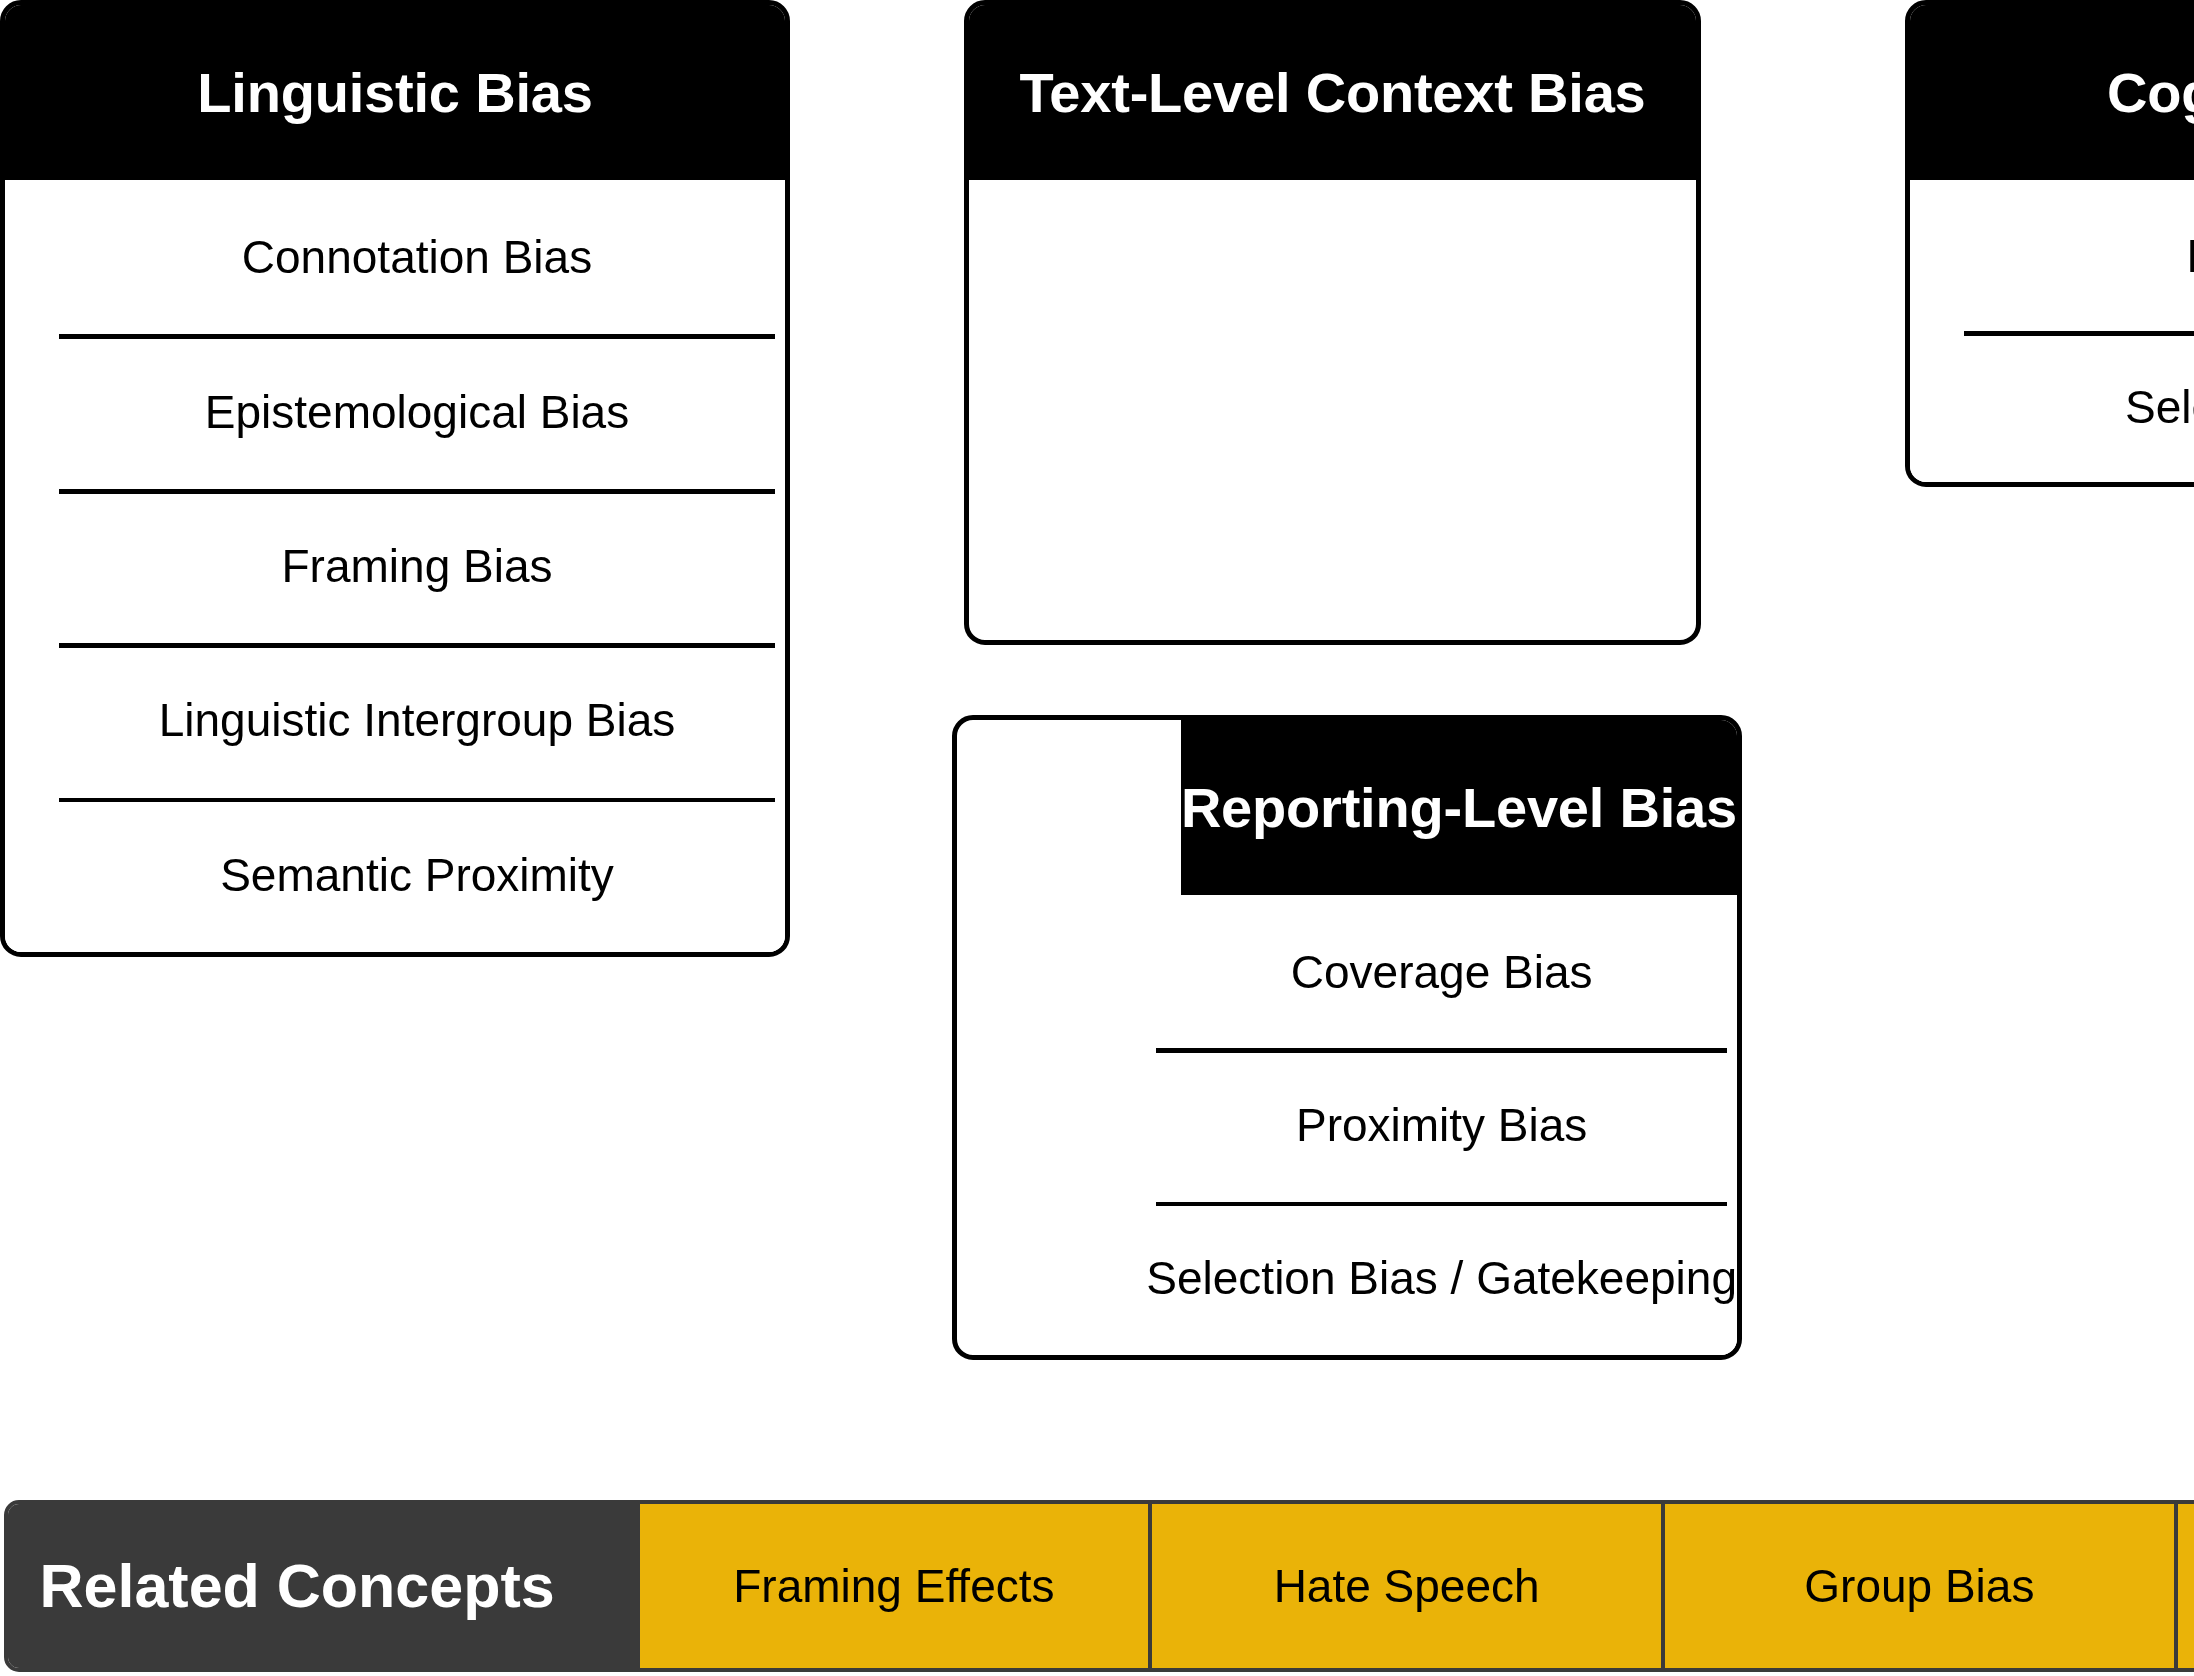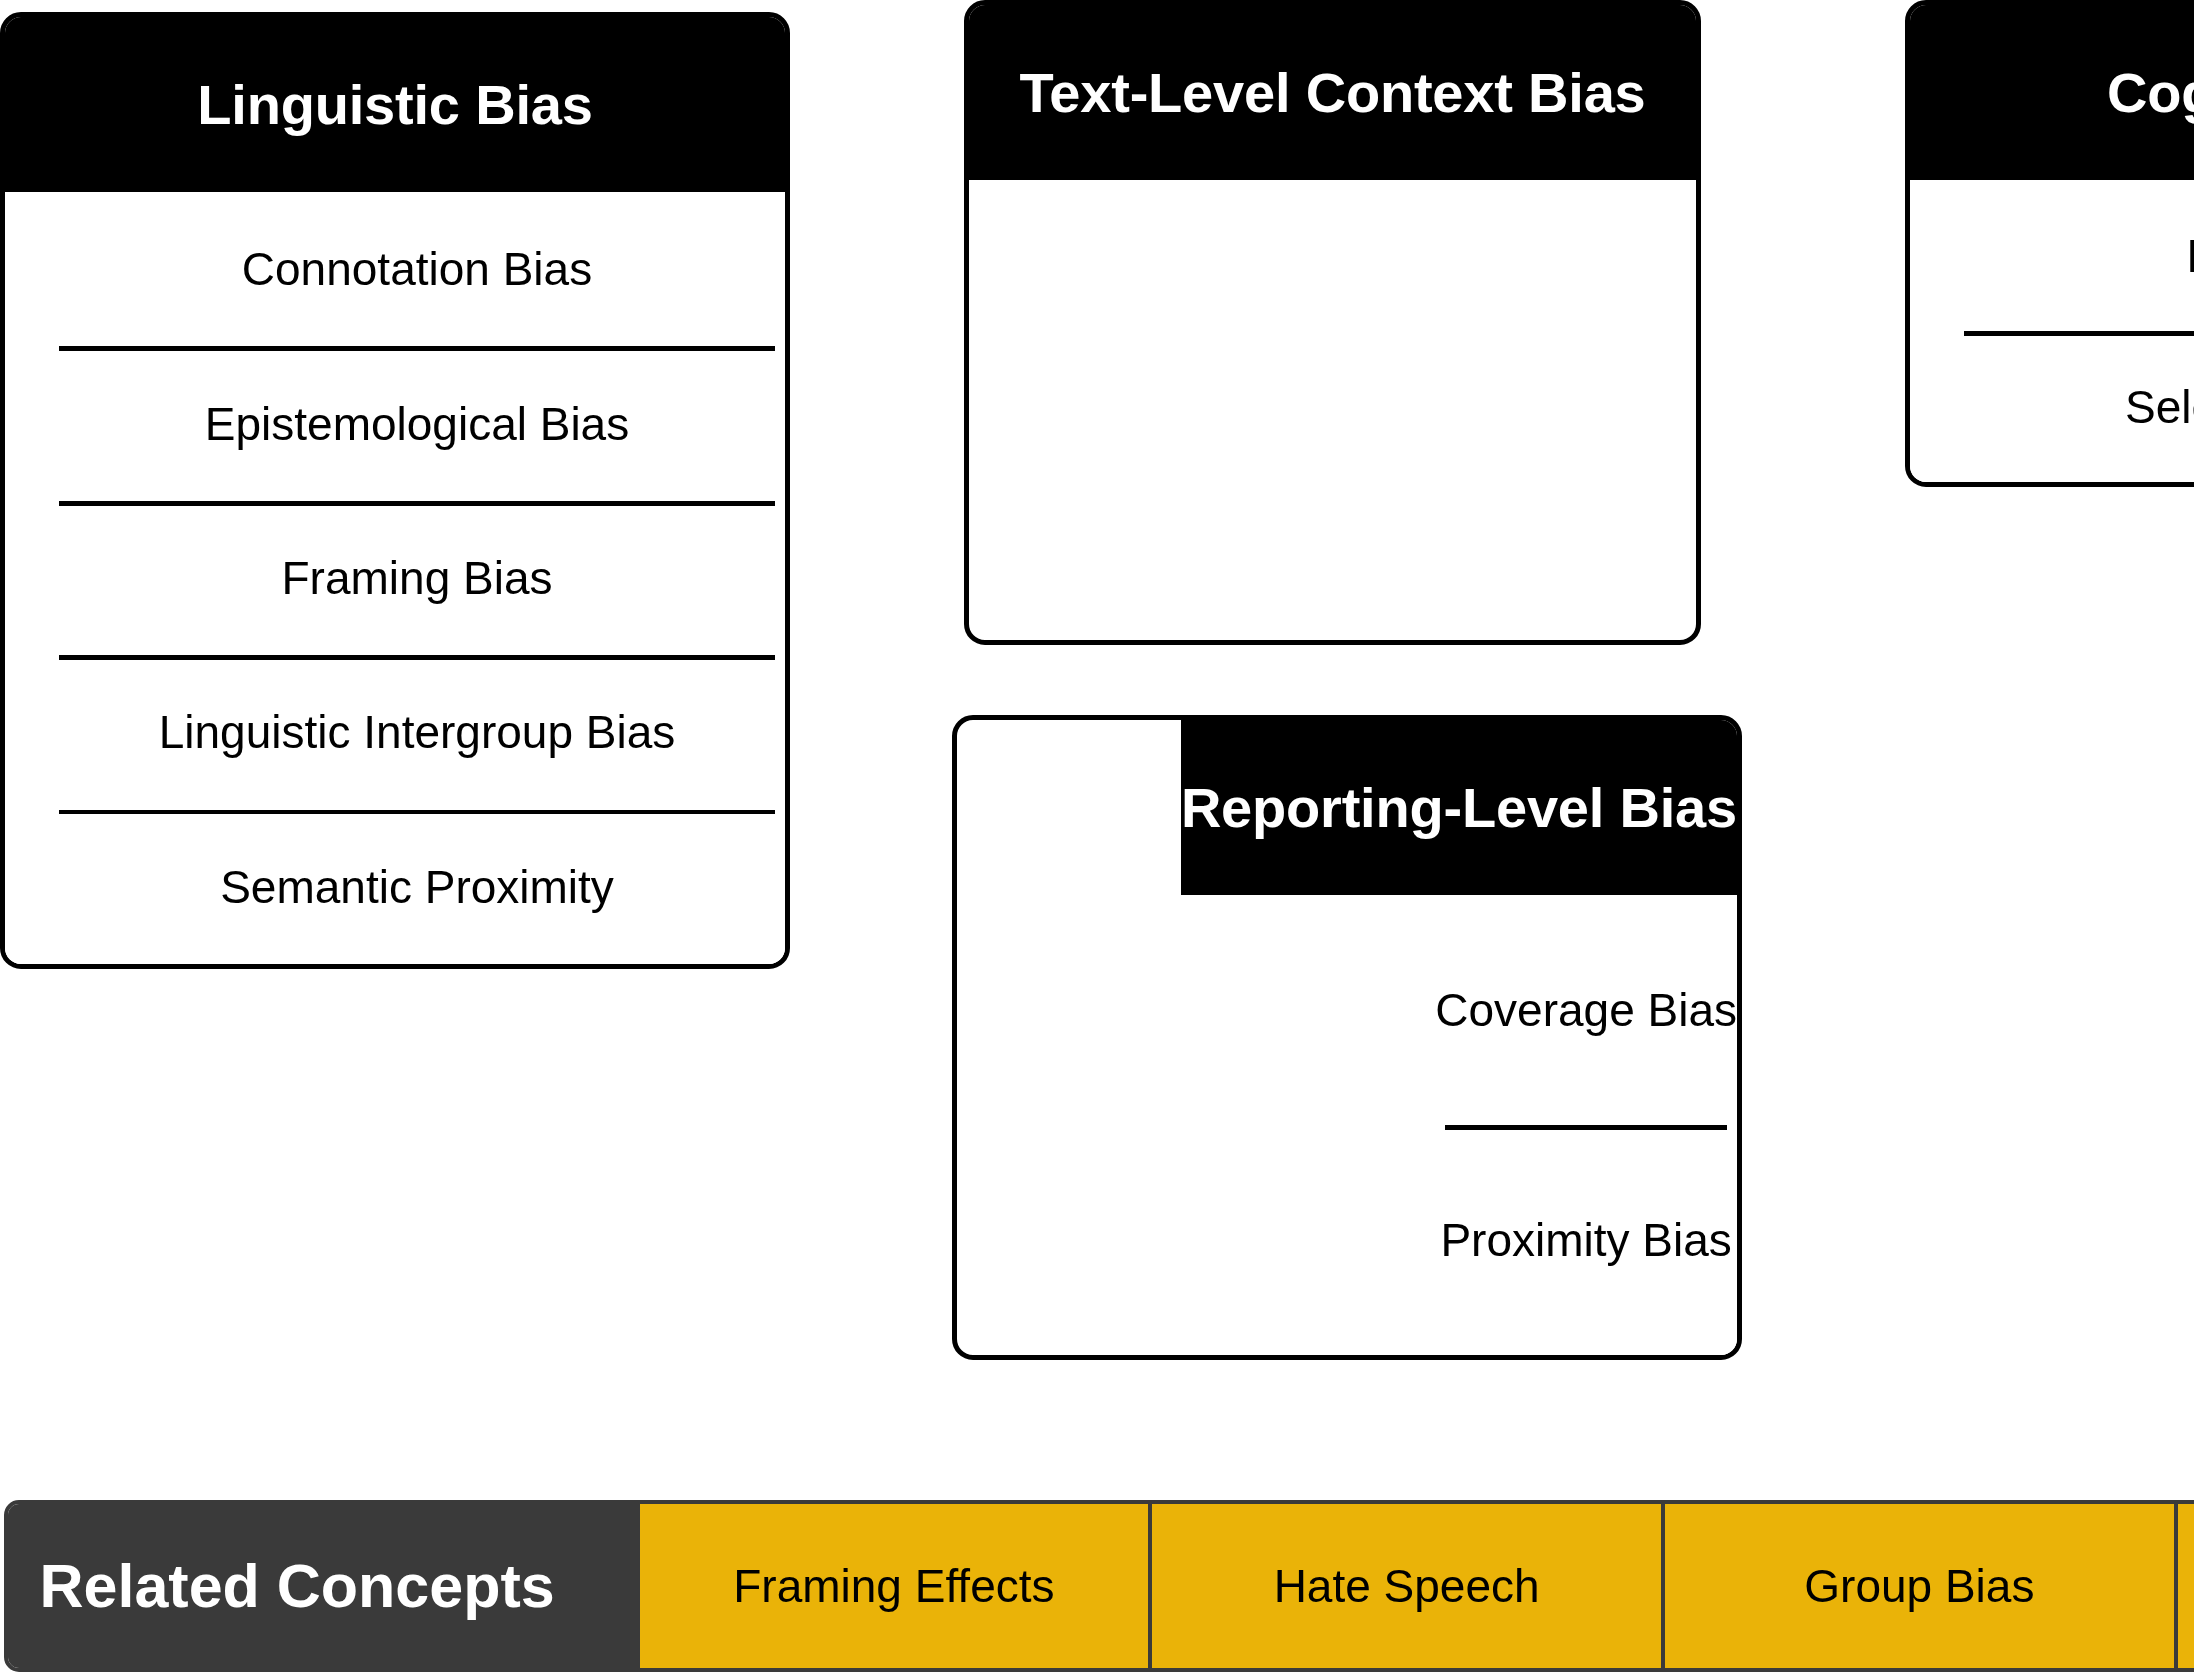--- a/index.html
+++ b/index.html
@@ -62,21 +62,21 @@
     position: absolute;
     top: 0;
     left: 9.7px;
     right: 9.7px;
     height: 4.8px;
     background: #000000;
   }
 
   
   #card-linguistic {
-    left: 0px;   top: 12px;   width: 790px; height: 957px;
+    left: 0px;   top: 0px;   width: 790px; height: 957px;
   }
   #card-linguistic .card-header { height: 175px; font-size: 56px; }
   #card-linguistic .row { font-size: 46px; }
 
   #card-textlevel {
     left: 964px; top: 0px;  width: 737px; height: 645px;
   }
   #card-textlevel .card-header { height: 175px; font-size: 56px; }
   #card-textlevel .row { font-size: 46px; }
 
@@ -167,20 +167,21 @@
   </div>
 </div>
 
 <div class="card" id="card-reporting">
   <div class="card-header">
     <span class="htext">Reporting-Level Bias</span>
   </div>
   <div class="card-body">
     <div class="row">Coverage Bias</div>
     <div class="row">Proximity Bias</div>
+    <div class="row">Selection Bias / Gatekeeping</div>
   </div>
 </div>
 
 <div id="related-strip">
   <div class="rc-label">Related Concepts</div>
   <div class="rc-item">Framing Effects</div>
   <div class="rc-item">Hate Speech</div>
   <div class="rc-item">Group Bias</div>
   <div class="rc-item">Sentiment Analysis</div>
 </div>

